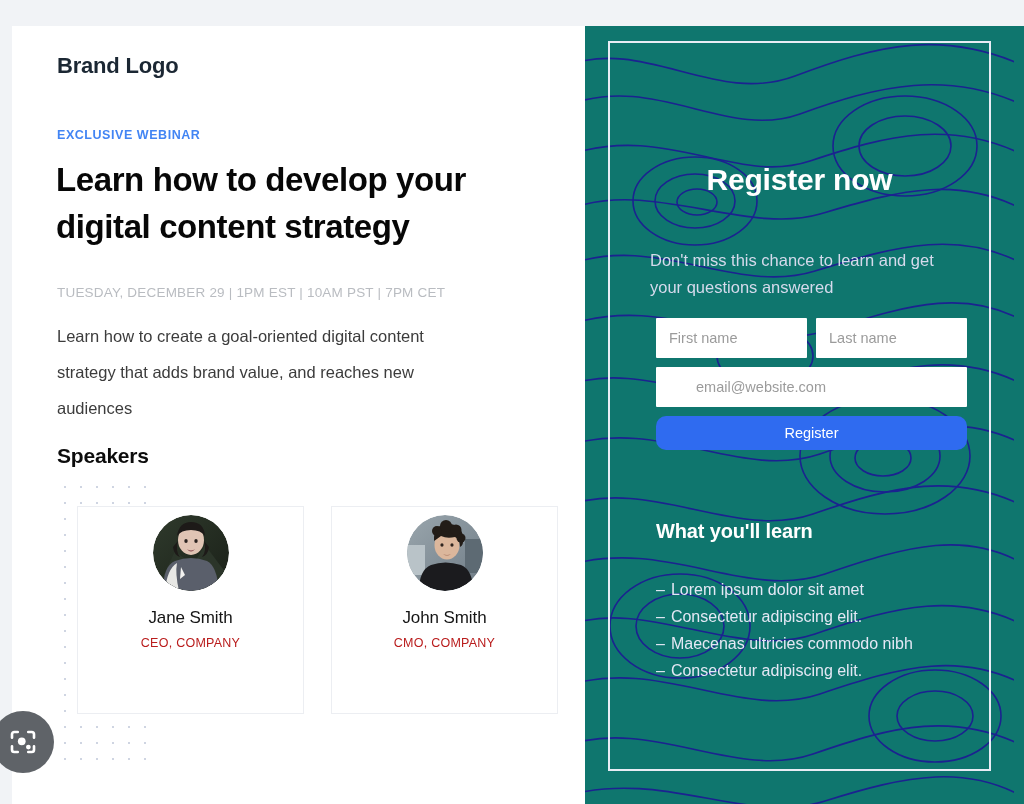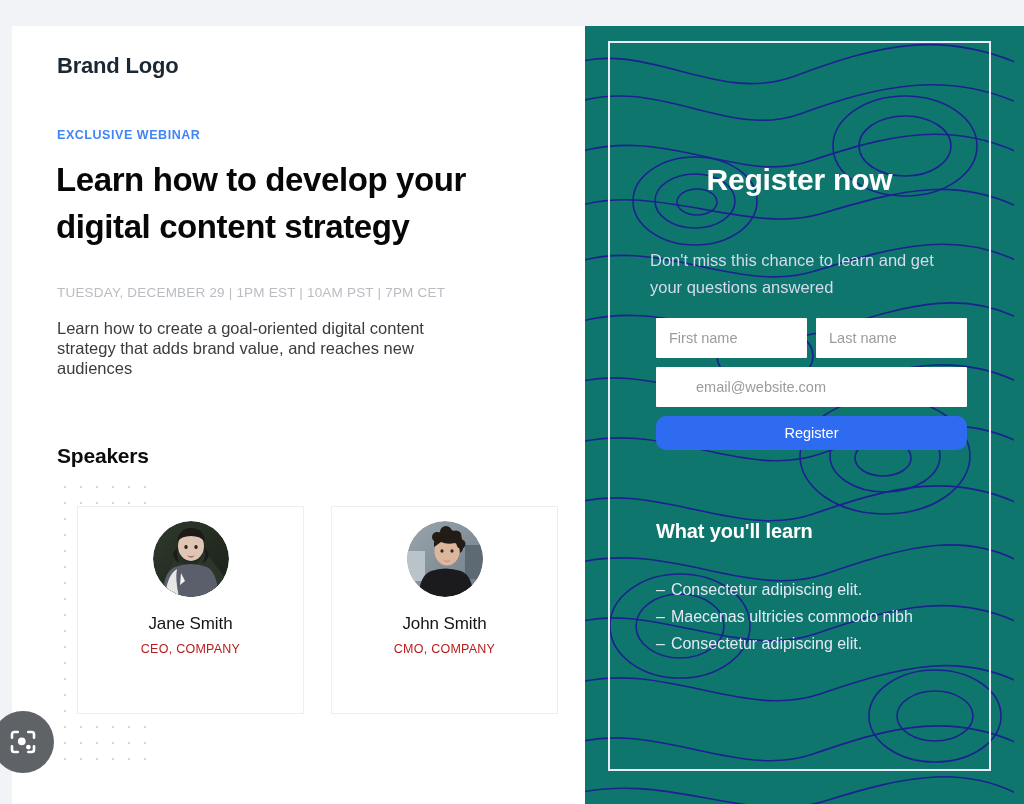--- a/index.html
+++ b/index.html
@@ -82,21 +82,21 @@
     letter-spacing: 0.2px;
     color: #b9bcc1;
   }
 
   .lede {
     position: absolute;
     left: 45px;
     top: 292px;
     width: 400px;
     font-size: 16.5px;
-    line-height: 20px;
+    line-height: 36px;
     color: #3c3c3c;
   }
 
   .speakers-title {
     position: absolute;
     left: 45px;
     top: 418px;
     font-size: 21px;
     font-weight: 700;
     color: #0c0c0c;
@@ -126,21 +126,21 @@
   }
 
   .speaker-card {
     width: 227px;
     height: 208px;
     background: #ffffff;
     border: 1px solid #eceef2;
     display: flex;
     flex-direction: column;
     align-items: center;
-    padding-top: 14px;
+    padding-top: 8px;
   }
 
   .avatar {
     width: 76px;
     height: 76px;
     border-radius: 50%;
     overflow: hidden;
     position: relative;
   }
 
@@ -436,20 +436,21 @@
           <input class="field field-half" type="text" placeholder="First name" style="">
           <input class="field field-half" type="text" placeholder="Last name" style="">
         </div>
         <input class="field field-full" type="email" placeholder="email@website.com" style="">
         <button class="register-btn" type="submit">Register</button>
       </form>
 
       <h3 class="learn-title">What you'll learn</h3>
 
       <ul class="learn-list">
+        <li><span class="dash">–</span><span>Lorem ipsum dolor sit amet</span></li>
         <li><span class="dash">–</span><span>Consectetur adipiscing elit.</span></li>
         <li><span class="dash">–</span><span>Maecenas ultricies commodo nibh</span></li>
         <li><span class="dash">–</span><span>Consectetur adipiscing elit.</span></li>
       </ul>
 
     </div>
   </div>
 
   <div id="lens-btn">
     <svg width="30" height="30" viewBox="0 0 24 24">

